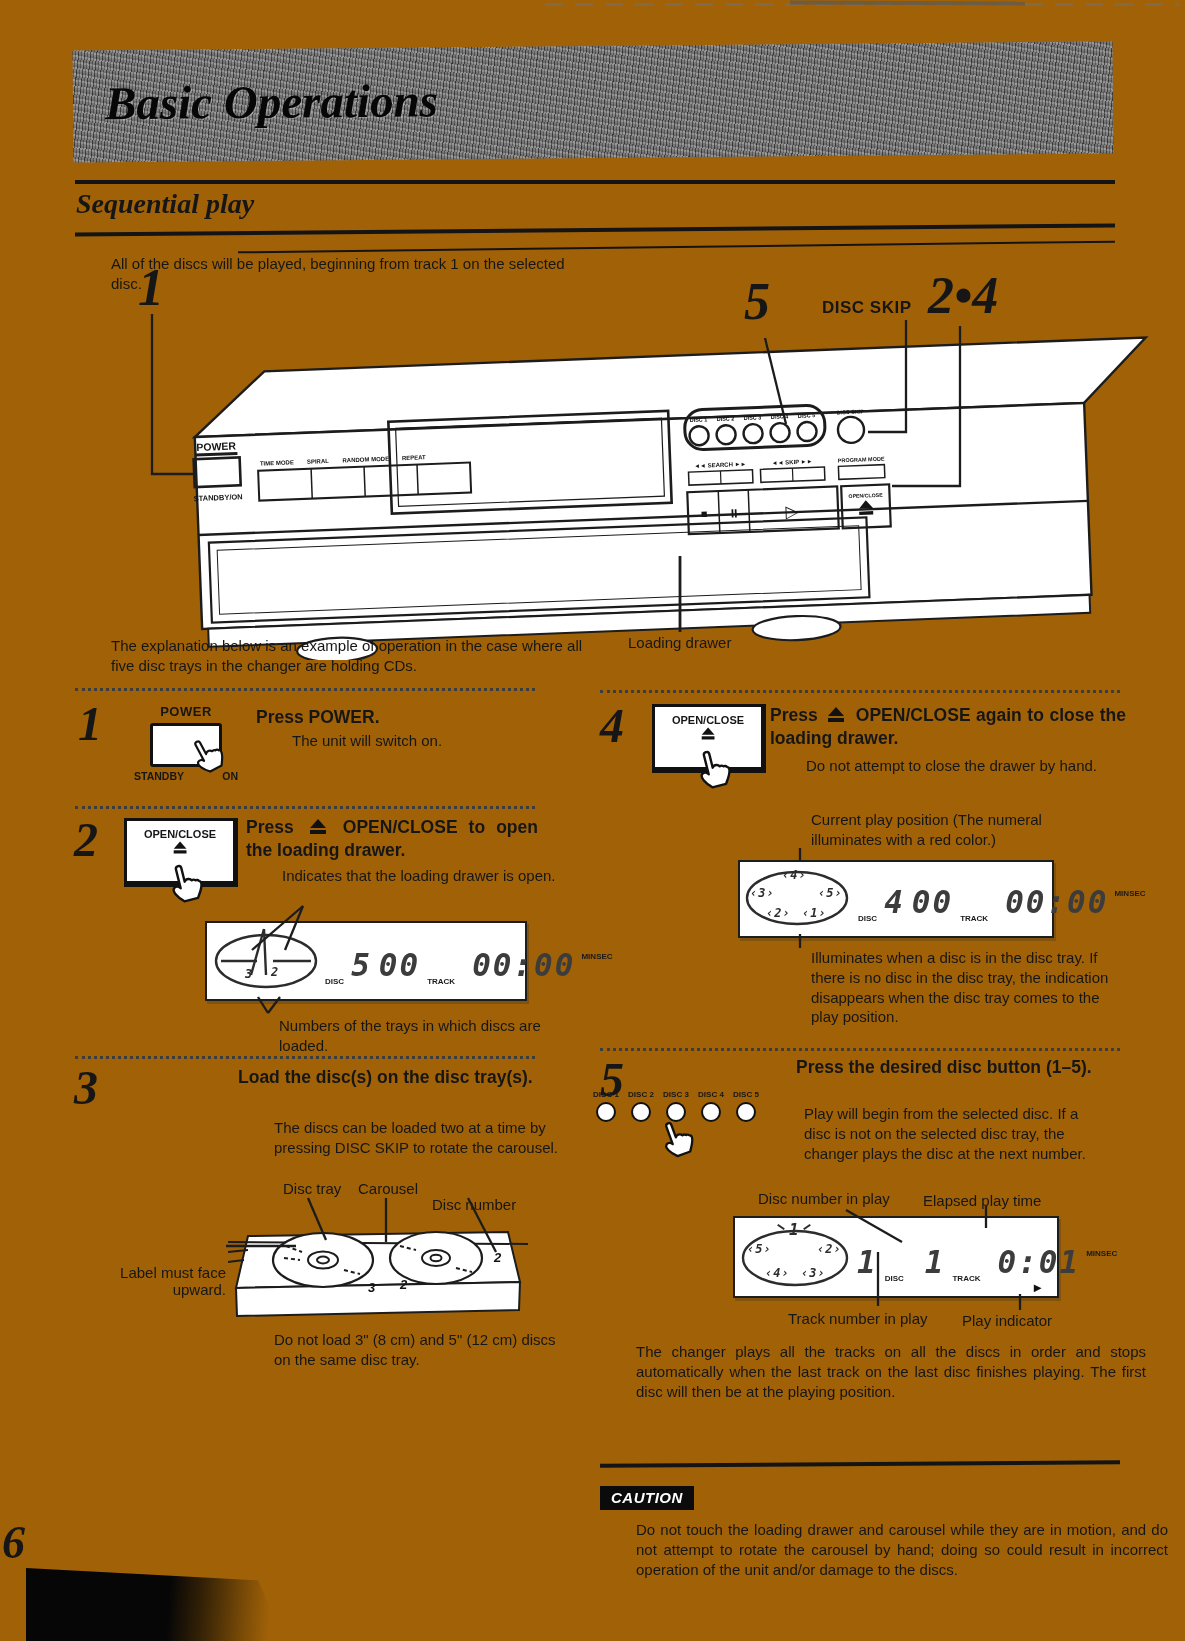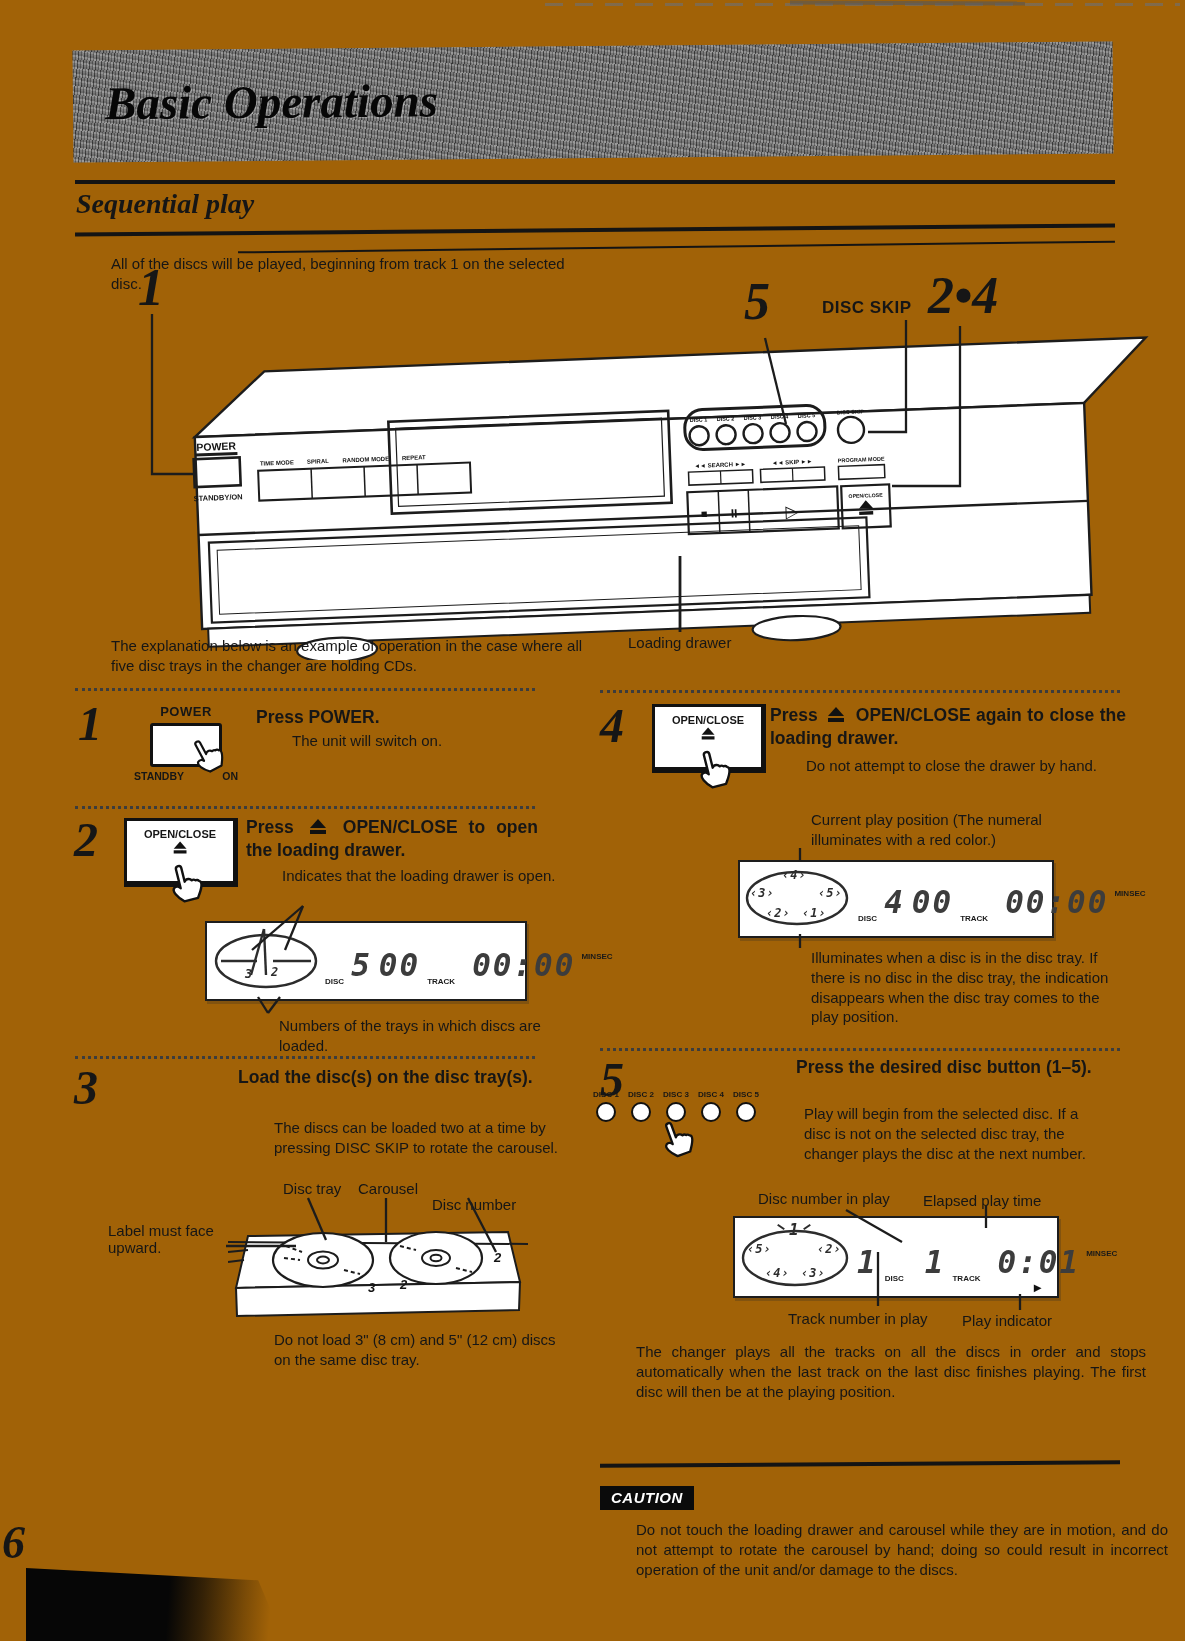--- a/index.html
+++ b/index.html
@@ -246,21 +246,21 @@
 
   <div class="dotted-sep" style="left:75px;top:1056px;width:460px;"></div>
 
   <div class="step-num" style="left:74px;top:1064px;">3</div>
   <div class="abs h-bold" style="left:238px;top:1066px;width:300px;">Load the disc(s) on the disc tray(s).</div>
   <div class="abs body-txt" style="left:238px;top:1118px;width:292px;">The discs can be loaded two at a time by pressing DISC SKIP to rotate the carousel.</div>
 
   <div class="abs lab15" style="left:283px;top:1180px;">Disc tray</div>
   <div class="abs lab15" style="left:358px;top:1180px;">Carousel</div>
   <div class="abs lab15" style="left:432px;top:1180px;margin-top:16px;">Disc number</div>
-  <div class="abs lab15" style="left:108px;top:1222px;width:118px;">Label must face upward.</div>
+  <div class="abs lab15" style="left:108px;top:1264px;width:118px;text-align:right;">Label must face upward.</div>
 
   <svg class="abs" style="left:228px;top:1196px;" width="300" height="130" viewBox="0 0 300 130" fill="none" stroke="#1c1c1c" stroke-width="2">
     <polygon points="20,40 280,36 292,86 8,92" fill="#fff"></polygon>
     <polygon points="8,92 292,86 291,114 9,120" fill="#fff"></polygon>
     <line x1="0" y1="56" x2="20" y2="54"></line>
       <line x1="0" y1="66" x2="16" y2="64"></line>
     <line x1="280,46" y1="46" x2="300" y2="48"></line>
     <ellipse cx="95" cy="64" rx="50" ry="27" fill="#fff" stroke-width="2.2"></ellipse>
     <ellipse cx="95" cy="64" rx="15" ry="8.5"></ellipse>
     <ellipse cx="95" cy="64" rx="6" ry="3.5"></ellipse>

